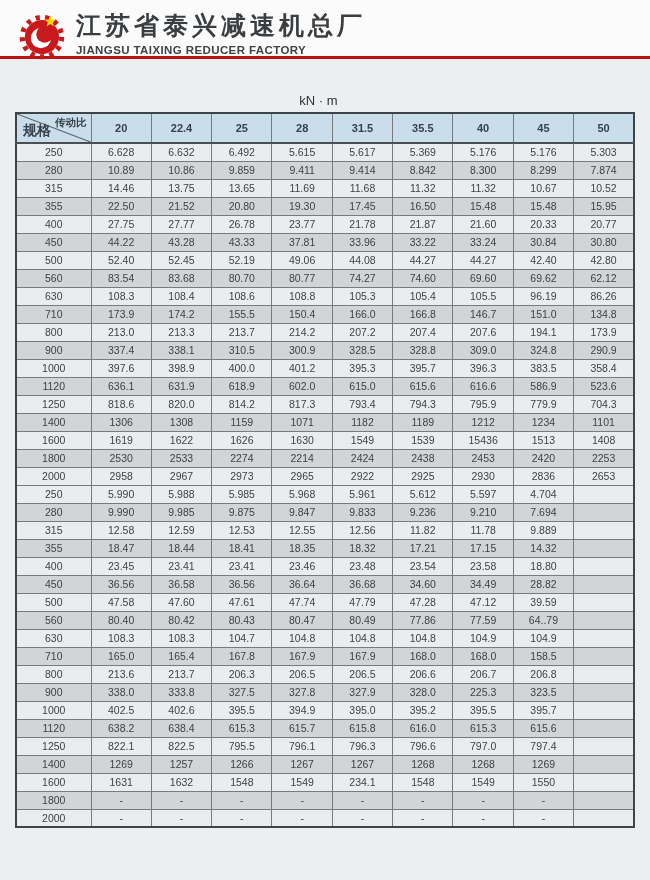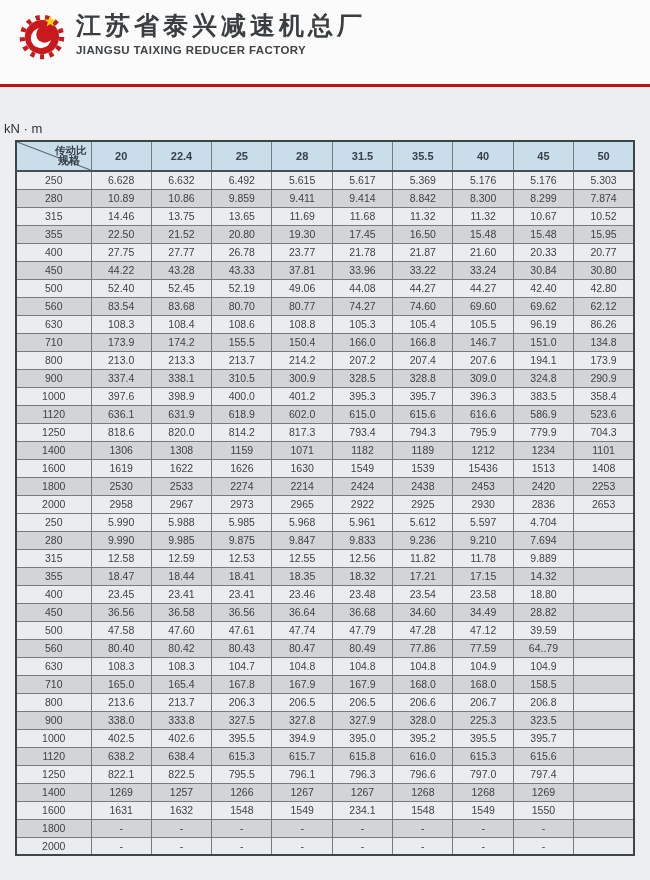--- a/index.html
+++ b/index.html
@@ -1,43 +1,43 @@
 <!DOCTYPE html>
 <html style="--header-blue: #c9ddeb; --row-light: #e9edef; --row-gray: #d2d5d6;"><head>
 <meta charset="utf-8">
 <style>
   * { margin:0; padding:0; box-sizing:border-box; }
   html,body { width:650px; }
   body { font-family:"Liberation Sans", sans-serif; background:#e9ebec; }
   .page { width:650px; height:880px; overflow:hidden; background:#eceef0; }
 
   
-  .band { height:84px; background:#fbfbfb; position:relative; }
+  .band { height:56px; background:#fbfbfb; position:relative; }
   .logo { position:absolute; left:16px; top:6px; width:54px; height:58px; }
   .names { position:absolute; left:76px; top:10px; }
   .cn { font-size:25px; font-weight:700; color:#3a3e41; letter-spacing:4px; line-height:30px; }
   .en { font-size:11.5px; font-weight:700; color:#3f4346; letter-spacing:0.4px; margin-top:4px; }
   .red-rule { height:3px; background:#bf1214; }
 
   
   main { padding-top:26px; }
   .tbl-title { text-align:center; font-size:11.5px; font-weight:600; color:#4a4e52; letter-spacing:0.5px; }
-  .unit { text-align:left; margin:8px 17px 4px 4px; font-size:13px; font-weight:500; color:#2f3235; }
+  .unit { text-align:center; margin:8px 17px 4px 4px; font-size:13px; font-weight:500; color:#2f3235; }
 
   table { width:620px; margin:0 15px; border-collapse:collapse; table-layout:fixed;
           border:2px solid #3f4448; }
   th, td { border:1px solid #767b80; text-align:center; color:#3e4245; overflow:hidden; white-space:nowrap; }
 
   thead th { height:30px; background:var(--header-blue); font-size:11px; font-weight:600; color:#37414a; }
   thead tr { border-bottom:2px solid #4a4f54; }
 
   th.corner { position:relative; padding:4px; }
   th.corner svg.diag { position:absolute; inset:0; width:100%; height:100%; }
   .c-top { position:absolute; top:2px; right:4px; font-size:10.5px; font-weight:700; }
-  .c-bot { position:absolute; bottom:2px; left:6px; font-size:11px; font-weight:700;margin-left:35px; }
+  .c-bot { position:absolute; bottom:2px; left:6px; font-size:14px; font-weight:700; }
 
   tbody td { height:18px; font-size:10.5px; padding:0 2px; }
   tbody td.spec { font-size:10.5px; }
   tr.row-light td { background:var(--row-light); }
   tr.row-gray  td { background:var(--row-gray); }
 </style>
 </head>
 <body>
 
 <div class="page">

